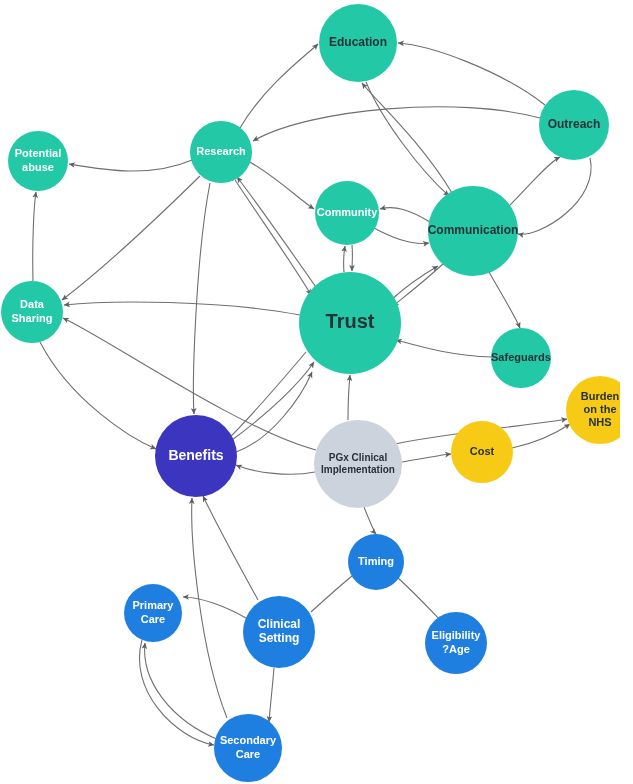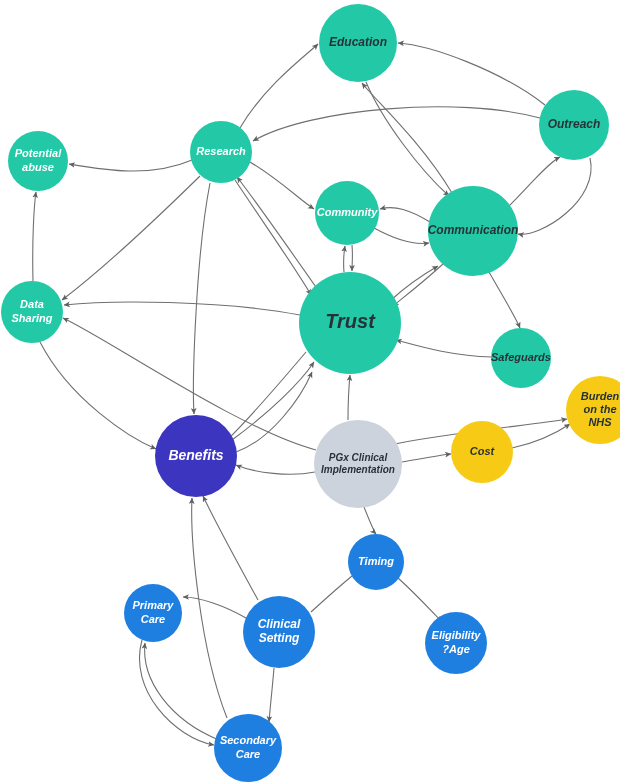--- a/index.html
+++ b/index.html
@@ -9,21 +9,20 @@
   }
   body {
     font-family: "Liberation Sans", sans-serif;
   }
   #diagram-root {
     position: relative;
     width: 620px;
     height: 784px;
     background: #ffffff;
     overflow: hidden;
-    font-style: italic;
   }
   #graph-svg {
     position: absolute;
     top: 0;
     left: 0;
     width: 633px;
     height: 784px;
   }
   .edge-path {
     fill: none;

